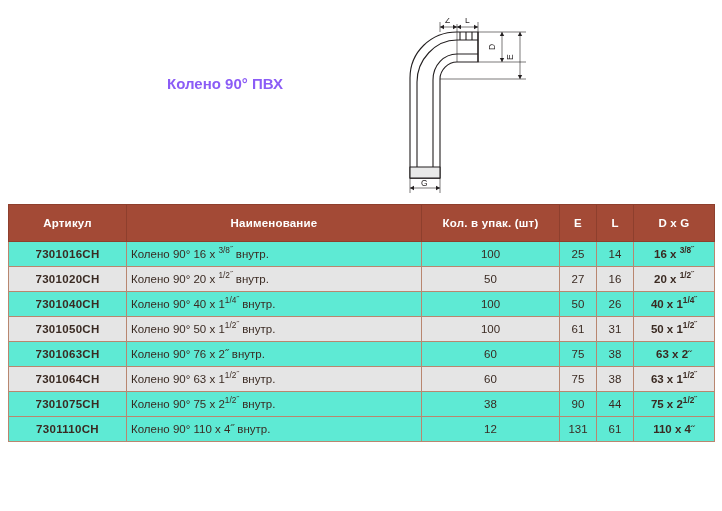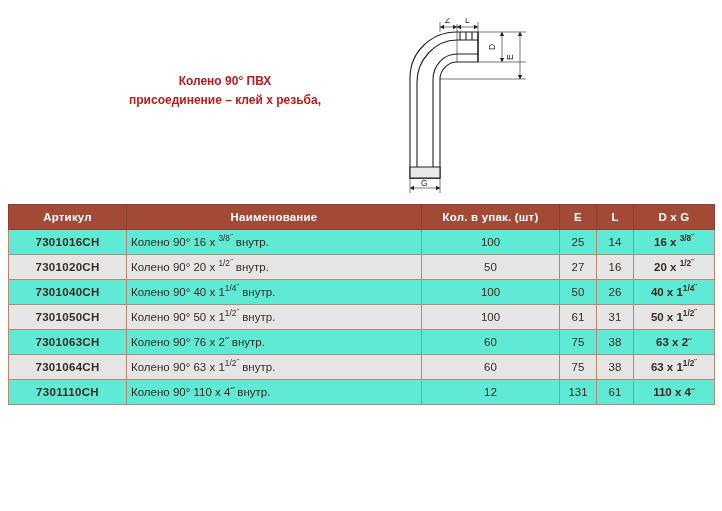--- a/index.html
+++ b/index.html
@@ -19,23 +19,23 @@
   .top-area {
     position: absolute;
     left: 0; top: 0;
     width: 722px; height: 200px;
   }
   .product-title {
     position: absolute;
     left: 100px; top: 72px;
     width: 250px;
     text-align: center;
-    font-size: 12px;
+    font-size: 15px;
     font-weight: bold;
-    color: #b91c1c;
+    color: #8b5cf6;
     line-height: 1.55;
   }
   .product-title div { white-space: nowrap; }
 
   
   .drawing {
     position: absolute;
     left: 390px; top: 18px;
     width: 190px; height: 175px;
   }
@@ -57,21 +57,21 @@
   table.spec col.c-qty { width: 138px; }
   table.spec col.c-e { width: 37px; }
   table.spec col.c-l { width: 37px; }
   table.spec col.c-dg { width: 81px; }
 
   table.spec thead th {
     background: #a34a36;
     color: #ffffff;
     font-size: 11.5px;
     font-weight: bold;
-    height: 25px;
+    height: 37px;
     border: 1px solid #8e3f2d;
     text-align: center;
     vertical-align: middle;
     padding: 0 3px;
     letter-spacing: 0.2px;
   }
   table.spec tbody td {
     height: 25px;
     border: 1px solid #b9866f;
     font-size: 11.5px;
@@ -104,21 +104,20 @@
 </style>
 </head>
 <body>
 
 <div id="page">
 
   <div class="top-area">
 
     <div class="product-title">
       <div>Колено 90° ПВХ</div>
-      <div>присоединение – клей х резьба,</div>
     </div>
 
     <div class="drawing">
       <svg width="190" height="175" viewBox="0 0 190 175" xmlns="http://www.w3.org/2000/svg">
         <g fill="none" stroke="#231f20" stroke-width="1.1" stroke-linejoin="round">
 
           <path d="M 20 160 L 20 60
                    C 20 34 41 14 67 14
                    L 88 14
                    L 88 44
@@ -244,20 +243,28 @@
           </tr>
           <tr class="even">
             <td class="art">7301064CH</td>
             <td class="name">Колено 90° 63 x 1<sup>1/2˝</sup> внутр.</td>
             <td class="qty">60</td>
             <td class="num">75</td>
             <td class="num">38</td>
             <td class="dg">63 x 1<sup>1/2˝</sup></td>
           </tr>
           <tr class="odd">
+            <td class="art">7301075CH</td>
+            <td class="name">Колено 90° 75 x 2<sup>1/2˝</sup> внутр.</td>
+            <td class="qty">38</td>
+            <td class="num">90</td>
+            <td class="num">44</td>
+            <td class="dg">75 x 2<sup>1/2˝</sup></td>
+          </tr>
+          <tr class="odd">
             <td class="art">7301110CH</td>
             <td class="name">Колено 90° 110 x 4˝ внутр.</td>
             <td class="qty">12</td>
             <td class="num">131</td>
             <td class="num">61</td>
             <td class="dg">110 x 4˝</td>
           </tr>
         </tbody>
     </table>
   </div>

